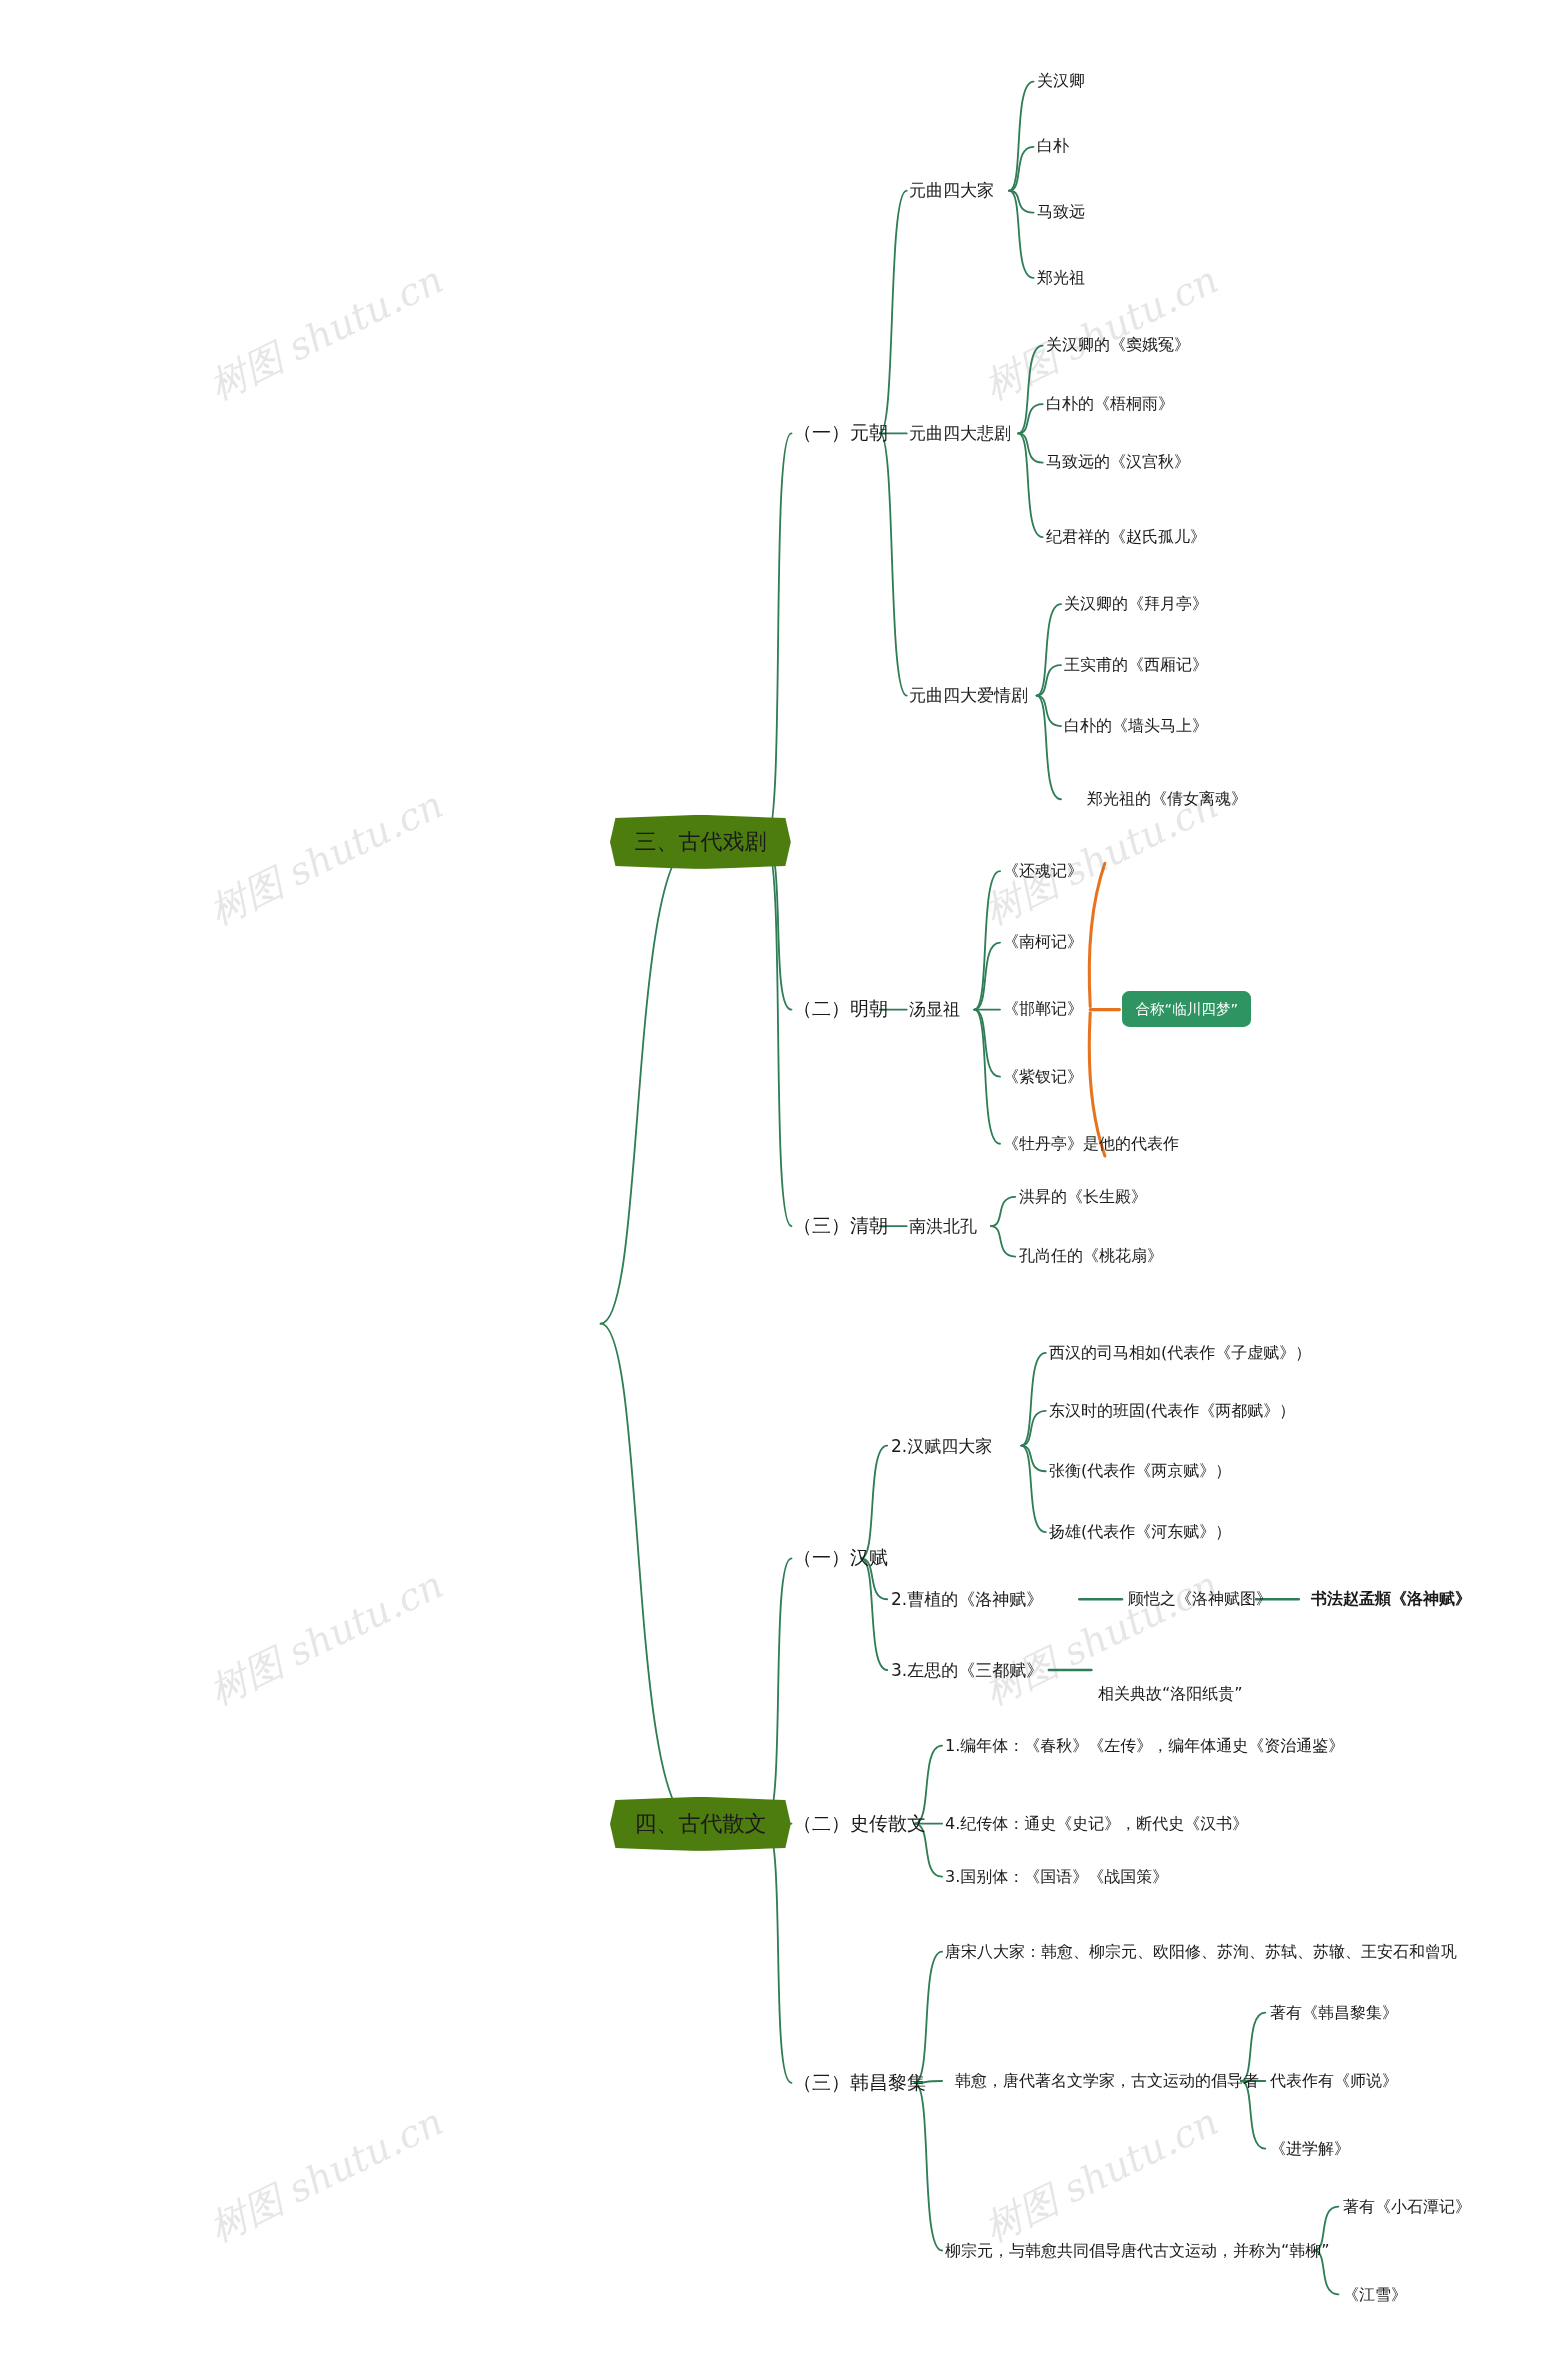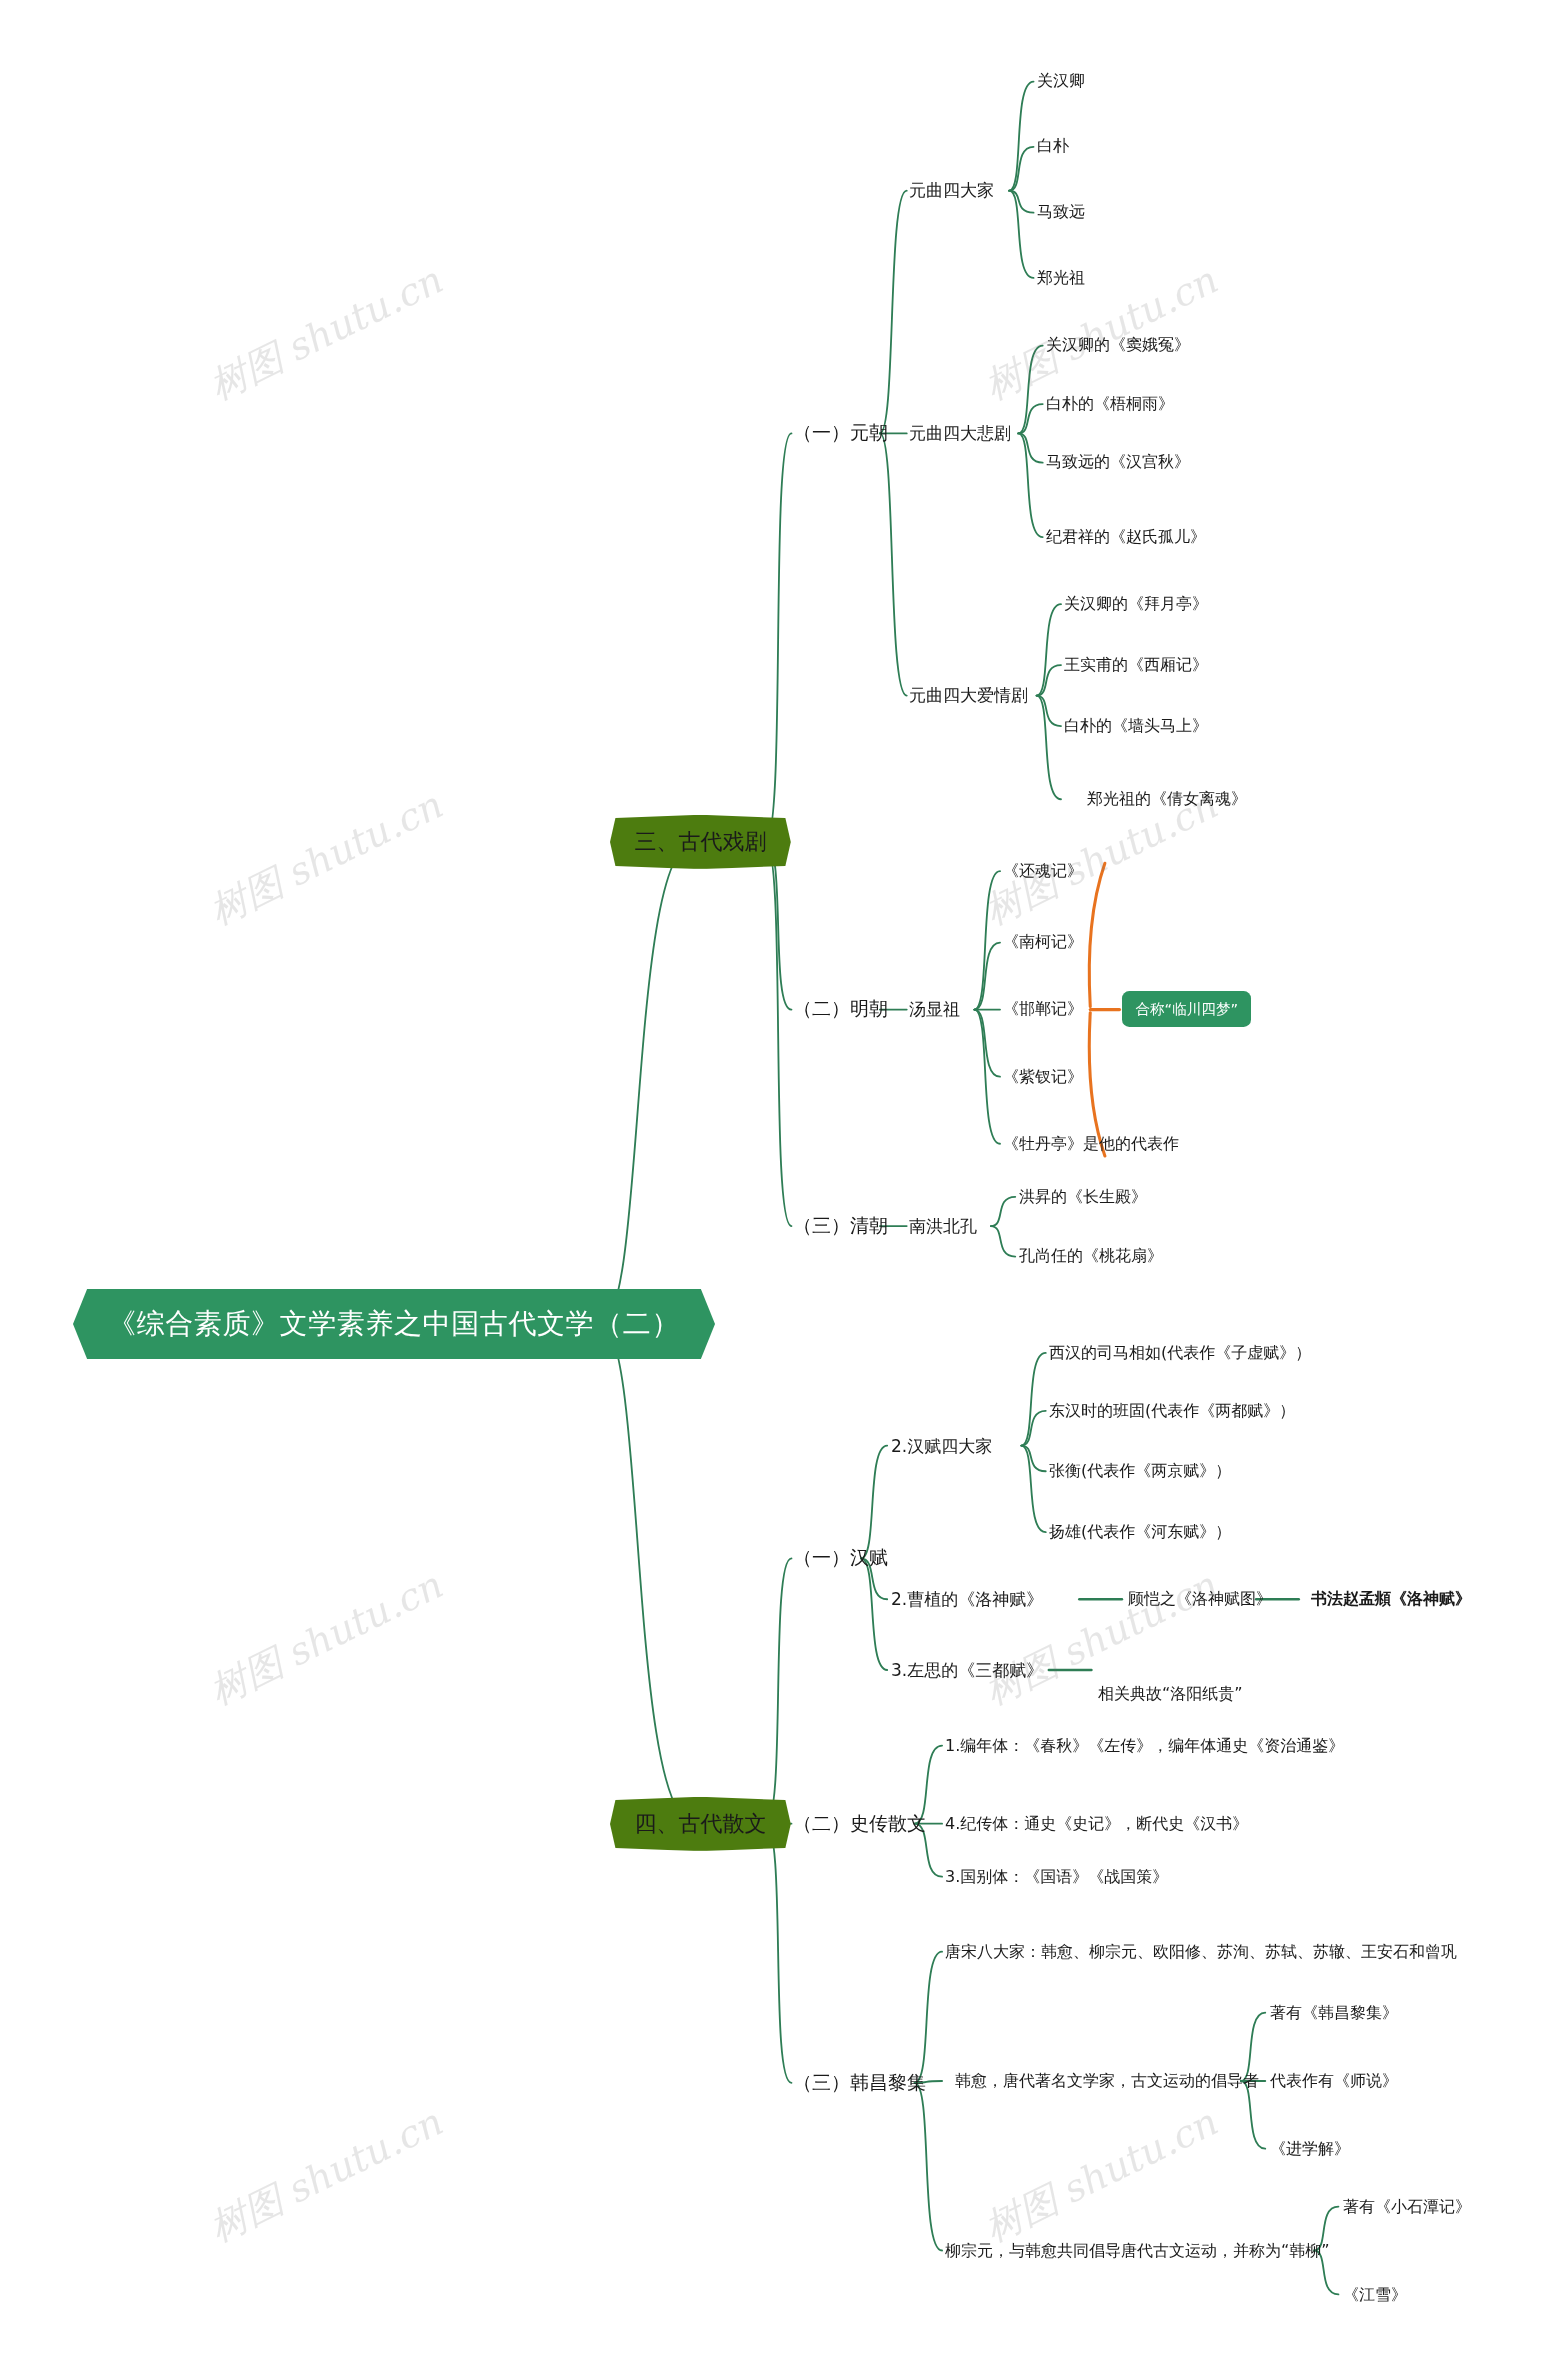--- a/index.html
+++ b/index.html
@@ -134,21 +134,20 @@
 
   <div class="wm" style="left:201px;top:366px;">树图 shutu.cn</div>
   <div class="wm" style="left:201px;top:891px;">树图 shutu.cn</div>
   <div class="wm" style="left:201px;top:1671px;">树图 shutu.cn</div>
   <div class="wm" style="left:201px;top:2208px;">树图 shutu.cn</div>
   <div class="wm" style="left:976px;top:366px;">树图 shutu.cn</div>
   <div class="wm" style="left:976px;top:891px;">树图 shutu.cn</div>
   <div class="wm" style="left:976px;top:1671px;">树图 shutu.cn</div>
   <div class="wm" style="left:976px;top:2208px;">树图 shutu.cn</div>
 
-  <div class="node root">《综合素质》文学素养之中国古代文学（二）</div>
 
   <div class="node lvl2" style="left:610px;top:842px;">三、古代戏剧</div>
   <div class="node lvl2" style="left:610px;top:1824px;">四、古代散文</div>
 
   <div class="node lvl3" style="left:793px;top:433px;">（一）元朝</div>
   <div class="node lvl3" style="left:793px;top:1009px;">（二）明朝</div>
   <div class="node lvl3" style="left:793px;top:1226px;">（三）清朝</div>
 
   <div class="node lvl4" style="left:909px;top:190px;">元曲四大家</div>
   <div class="node lvl4" style="left:909px;top:433px;">元曲四大悲剧</div>

